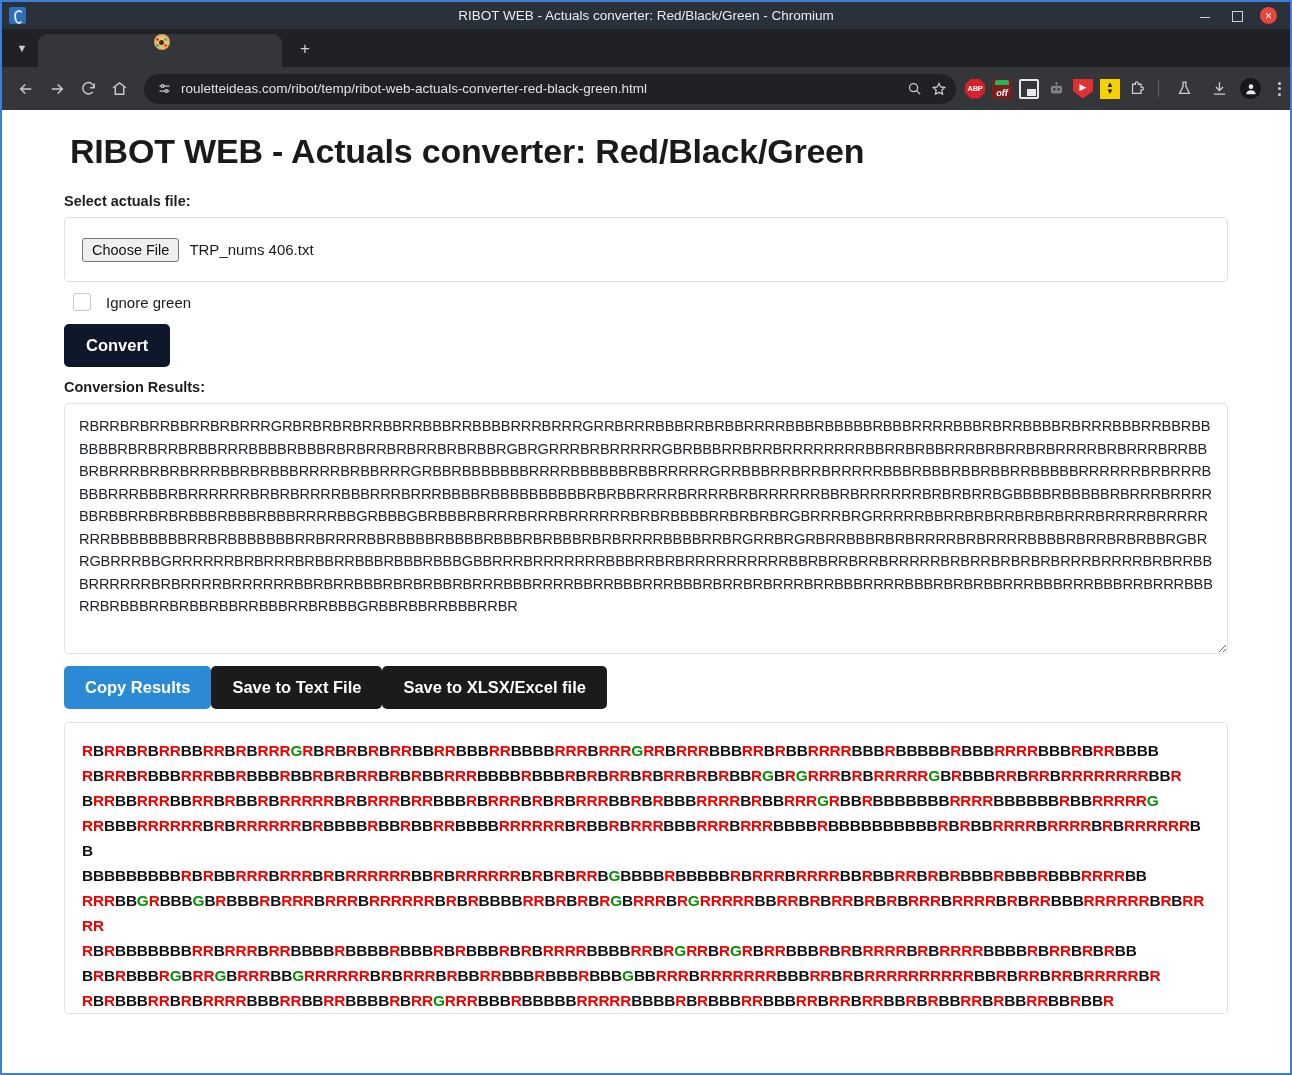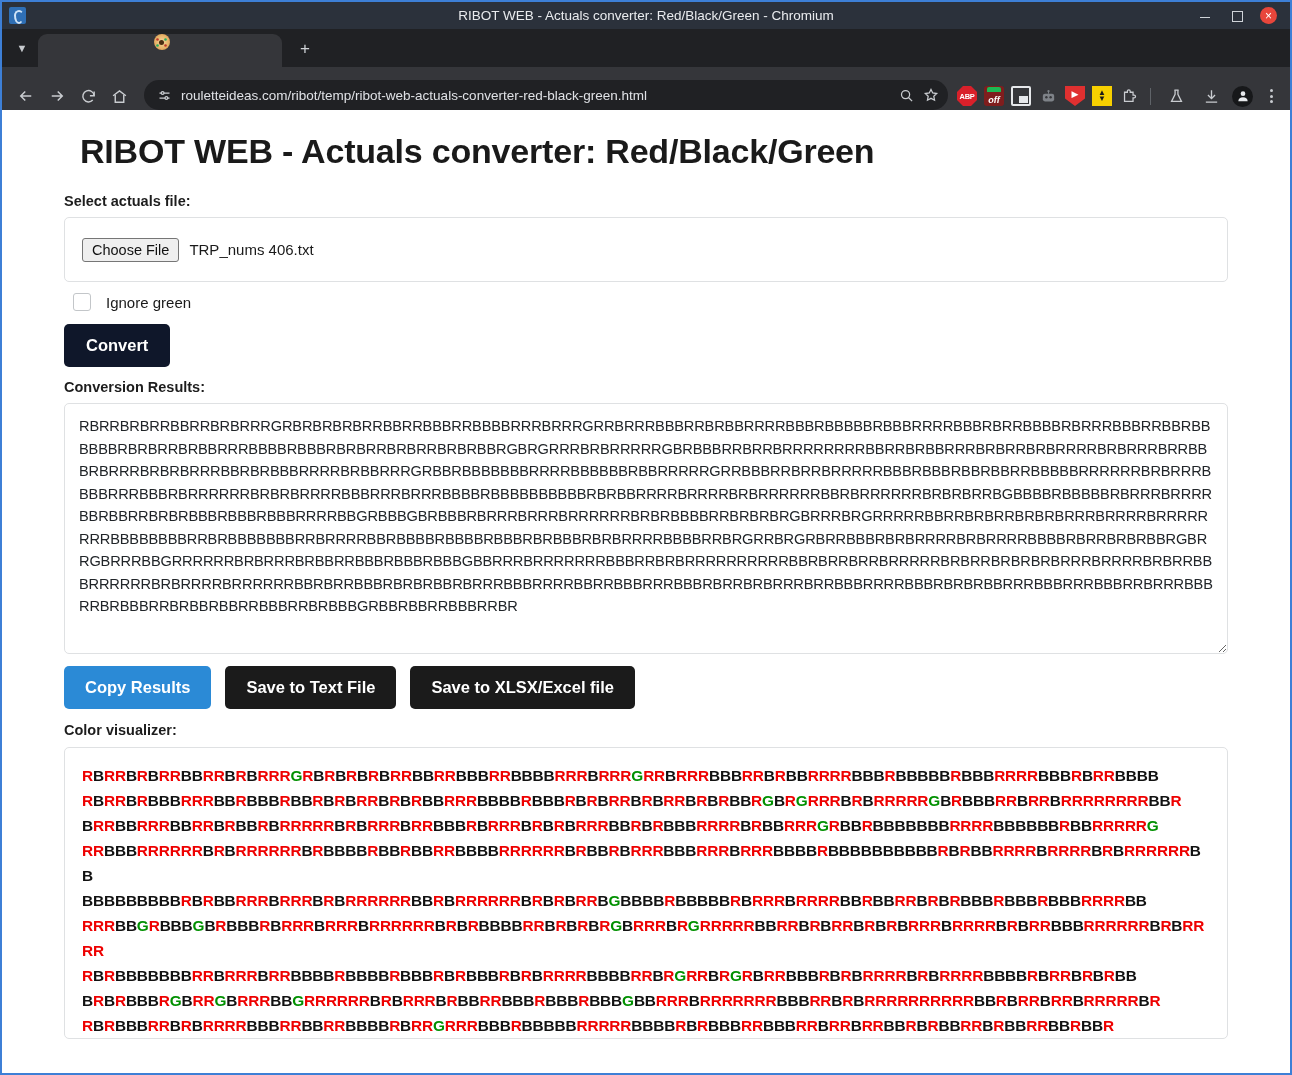--- a/index.html
+++ b/index.html
@@ -106,22 +106,22 @@
   #new-tab {
     width: 28px; height: 28px; margin: 0 0 4px 9px;
     display: flex; align-items: center; justify-content: center;
     color: #d0d3d7; font-size: 17px; border-radius: 50%;
   }
 
   
   #toolbar {
     height: 43px; flex: 0 0 43px;
     background: #35363a;
-    display: flex; align-items: flex-end;
-    padding: 0 8px 0 10px; gap: 3px;
+    display: flex; align-items: center;
+    padding: 0 0 0 10px; gap: 3px;
   }
   .tb-btn {
     width: 28px; height: 28px; flex: 0 0 28px;
     display: flex; align-items: center; justify-content: center;
     color: #c9ccd0; border-radius: 50%;
   }
   .tb-btn svg { display: block; }
   #omnibox {
     flex: 1 1 auto; height: 30px; margin: 0 6px 0 8px;
     background: #202124; border-radius: 16px;
@@ -185,21 +185,21 @@
   
   #viewport {
     flex: 1 1 auto; background: #ffffff; overflow: hidden;
     padding: 0 16px 0 16px; position: relative;
   }
   #page {
     padding: 12px 46px 0 46px; height: 100%;
   }
   h1#page-title {
     font-size: 34px; font-weight: bold; color: #1a1a1a;
-    margin: 10px 0 22px 16px; letter-spacing: -0.2px;
+    margin: 10px 0 22px 6px; letter-spacing: -0.2px;
   }
   .field-label {
     font-size: 14.5px; font-weight: bold; color: #1d1d1d;
     margin-bottom: 8px;
   }
   #file-row {
     border: 1px solid #dfe1e3; border-radius: 5px;
     height: 65px; display: flex; align-items: center;
     padding-left: 17px; background: #fff; margin-bottom: 11px;
   }
@@ -224,21 +224,21 @@
   #results-area {
     width: 100%; height: 251px;
     border: 1px solid #dfe1e3; border-radius: 5px;
     background: #fff; color: #212529;
     font-family: "Liberation Sans", sans-serif;
     font-size: 14.6px; line-height: 22.5px;
     padding: 11px 14px; resize: vertical;
     white-space: pre-wrap; word-break: break-all; overflow: hidden;
     letter-spacing: -0.15px;
   }
-  #action-row { display: flex; gap: 14px; margin: 12px 0 13px 0; }
+  #action-row { display: flex; gap: 0; margin: 12px 0 13px 0; }
   .action-btn {
     border: none; border-radius: 5px; color: #fff;
     font-size: 16.5px; font-weight: bold; padding: 12px 21px;
     font-family: "Liberation Sans", sans-serif;
   }
   .action-btn.primary { background: #2b8ad6; }
   .action-btn.dark { background: #1b1b1b; }
   #viz-label { margin-bottom: 9px; }
   #visualizer {
     border: 1px solid #dfe1e3; border-radius: 5px; background: #fff;
@@ -392,21 +392,20 @@
       <div class="field-label" id="results-label">Conversion Results:</div>
 
       <div id="results-area">RBRRBRBRRBBRRBRBRRRGRBRBRBRBRRBBRRBBBRRBBBBRRRBRRRGRRBRRRBBBRRBRBBRRRRBBBRBBBBBRBBBRRRRBBBRBRRBBBBRBRRRBBBRRBBRBBBBBBRBRBRRBRBBRRRBBBBRBBBRBRBRRBRBRRBRBRBBRGBRGRRRBRBRRRRRGBRBBBRRBRRBRRRRRRRRBBRRBRBBRRRBRBRRBRBRRRRBRBRRRBRRBBBRBRRRBRBRBRRRBBRBRBBBRRRRBRBBRRRGRBBRBBBBBBBRRRRBBBBBBRBBRRRRRGRRBBBRRBRRBRRRRRBBBRBBBRBBRBBRRBBBBBRRRRRRBRBRRRBBBBRRRBBBRBRRRRRRBRBRBRRRRBBBRRRBRRRBBBBRBBBBBBBBBBRBRBBRRRRBRRRRBRBRRRRRRBBRBRRRRRRBRBRBRRBGBBBBRBBBBBRBRRRBRRRRBBRBBRRBRBRBBBRBBBRBBBRRRRBBGRBBBGBRBBBRBRRRBRRRBRRRRRRBRBRBBBBRRBRBRBRGBRRRBRGRRRRRBBRRBRBRRBRBRBRRRBRRRRBRRRRRRRRBBBBBBBBRRBRBBBBBBBRRBRRRRBBRBBBBRBBBBRBBBRBRBBBRBRBRRRRBBBBRRBRGRRBRGRBRRBBBRBRBRRRRBRBRRRRBBBBRBRRBRBRBBRGBRRGBRRRBBGRRRRRRBRBRRRBRBBRRBBBRBBBRBBBGBBRRRBRRRRRRRBBBRRBRBRRRRRRRRRRBBRBRRBRRBRRRRRBRBRRBRBRBRBRRRBRRRRBRBRRBBBRRRRRRBRBRRRRBRRRRRRBBRBRRBBBRBRBRBBRBRRRBBBRRRRBBRRBBBRRRBBBRBRRBRBRRRBRRBBBRRRRBBBRBRBRBBRRRBBBRRRBBBRRBRRRBBBRRBRBBBRRBRBBRBBRRBBBRRBRBBBGRBBRBBRRBBBRRBR</div>
 
       <div id="action-row">
         <button class="action-btn primary">Copy Results</button>
         <button class="action-btn dark">Save to Text File</button>
         <button class="action-btn dark">Save to XLSX/Excel file</button>
       </div>
 
-      <div class="field-label" id="viz-label">Color visualizer:</div>
 
       <div id="visualizer">
         <div id="viz-content">
             <div><span class="r">R</span><span class="b">B</span><span class="r">R</span><span class="r">R</span><span class="b">B</span><span class="r">R</span><span class="b">B</span><span class="r">R</span><span class="r">R</span><span class="b">B</span><span class="b">B</span><span class="r">R</span><span class="r">R</span><span class="b">B</span><span class="r">R</span><span class="b">B</span><span class="r">R</span><span class="r">R</span><span class="r">R</span><span class="g">G</span><span class="r">R</span><span class="b">B</span><span class="r">R</span><span class="b">B</span><span class="r">R</span><span class="b">B</span><span class="r">R</span><span class="b">B</span><span class="r">R</span><span class="r">R</span><span class="b">B</span><span class="b">B</span><span class="r">R</span><span class="r">R</span><span class="b">B</span><span class="b">B</span><span class="b">B</span><span class="r">R</span><span class="r">R</span><span class="b">B</span><span class="b">B</span><span class="b">B</span><span class="b">B</span><span class="r">R</span><span class="r">R</span><span class="r">R</span><span class="b">B</span><span class="r">R</span><span class="r">R</span><span class="r">R</span><span class="g">G</span><span class="r">R</span><span class="r">R</span><span class="b">B</span><span class="r">R</span><span class="r">R</span><span class="r">R</span><span class="b">B</span><span class="b">B</span><span class="b">B</span><span class="r">R</span><span class="r">R</span><span class="b">B</span><span class="r">R</span><span class="b">B</span><span class="b">B</span><span class="r">R</span><span class="r">R</span><span class="r">R</span><span class="r">R</span><span class="b">B</span><span class="b">B</span><span class="b">B</span><span class="r">R</span><span class="b">B</span><span class="b">B</span><span class="b">B</span><span class="b">B</span><span class="b">B</span><span class="r">R</span><span class="b">B</span><span class="b">B</span><span class="b">B</span><span class="r">R</span><span class="r">R</span><span class="r">R</span><span class="r">R</span><span class="b">B</span><span class="b">B</span><span class="b">B</span><span class="r">R</span><span class="b">B</span><span class="r">R</span><span class="r">R</span><span class="b">B</span><span class="b">B</span><span class="b">B</span><span class="b">B</span></div>
             <div><span class="r">R</span><span class="b">B</span><span class="r">R</span><span class="r">R</span><span class="b">B</span><span class="r">R</span><span class="b">B</span><span class="b">B</span><span class="b">B</span><span class="r">R</span><span class="r">R</span><span class="r">R</span><span class="b">B</span><span class="b">B</span><span class="r">R</span><span class="b">B</span><span class="b">B</span><span class="b">B</span><span class="r">R</span><span class="b">B</span><span class="b">B</span><span class="r">R</span><span class="b">B</span><span class="r">R</span><span class="b">B</span><span class="r">R</span><span class="r">R</span><span class="b">B</span><span class="r">R</span><span class="b">B</span><span class="r">R</span><span class="b">B</span><span class="b">B</span><span class="r">R</span><span class="r">R</span><span class="r">R</span><span class="b">B</span><span class="b">B</span><span class="b">B</span><span class="b">B</span><span class="r">R</span><span class="b">B</span><span class="b">B</span><span class="b">B</span><span class="r">R</span><span class="b">B</span><span class="r">R</span><span class="b">B</span><span class="r">R</span><span class="r">R</span><span class="b">B</span><span class="r">R</span><span class="b">B</span><span class="r">R</span><span class="r">R</span><span class="b">B</span><span class="r">R</span><span class="b">B</span><span class="r">R</span><span class="b">B</span><span class="b">B</span><span class="r">R</span><span class="g">G</span><span class="b">B</span><span class="r">R</span><span class="g">G</span><span class="r">R</span><span class="r">R</span><span class="r">R</span><span class="b">B</span><span class="r">R</span><span class="b">B</span><span class="r">R</span><span class="r">R</span><span class="r">R</span><span class="r">R</span><span class="r">R</span><span class="g">G</span><span class="b">B</span><span class="r">R</span><span class="b">B</span><span class="b">B</span><span class="b">B</span><span class="r">R</span><span class="r">R</span><span class="b">B</span><span class="r">R</span><span class="r">R</span><span class="b">B</span><span class="r">R</span><span class="r">R</span><span class="r">R</span><span class="r">R</span><span class="r">R</span><span class="r">R</span><span class="r">R</span><span class="r">R</span><span class="b">B</span><span class="b">B</span><span class="r">R</span></div>
             <div><span class="b">B</span><span class="r">R</span><span class="r">R</span><span class="b">B</span><span class="b">B</span><span class="r">R</span><span class="r">R</span><span class="r">R</span><span class="b">B</span><span class="b">B</span><span class="r">R</span><span class="r">R</span><span class="b">B</span><span class="r">R</span><span class="b">B</span><span class="b">B</span><span class="r">R</span><span class="b">B</span><span class="r">R</span><span class="r">R</span><span class="r">R</span><span class="r">R</span><span class="r">R</span><span class="b">B</span><span class="r">R</span><span class="b">B</span><span class="r">R</span><span class="r">R</span><span class="r">R</span><span class="b">B</span><span class="r">R</span><span class="r">R</span><span class="b">B</span><span class="b">B</span><span class="b">B</span><span class="r">R</span><span class="b">B</span><span class="r">R</span><span class="r">R</span><span class="r">R</span><span class="b">B</span><span class="r">R</span><span class="b">B</span><span class="r">R</span><span class="b">B</span><span class="r">R</span><span class="r">R</span><span class="r">R</span><span class="b">B</span><span class="b">B</span><span class="r">R</span><span class="b">B</span><span class="r">R</span><span class="b">B</span><span class="b">B</span><span class="b">B</span><span class="r">R</span><span class="r">R</span><span class="r">R</span><span class="r">R</span><span class="b">B</span><span class="r">R</span><span class="b">B</span><span class="b">B</span><span class="r">R</span><span class="r">R</span><span class="r">R</span><span class="g">G</span><span class="r">R</span><span class="b">B</span><span class="b">B</span><span class="r">R</span><span class="b">B</span><span class="b">B</span><span class="b">B</span><span class="b">B</span><span class="b">B</span><span class="b">B</span><span class="b">B</span><span class="r">R</span><span class="r">R</span><span class="r">R</span><span class="r">R</span><span class="b">B</span><span class="b">B</span><span class="b">B</span><span class="b">B</span><span class="b">B</span><span class="b">B</span><span class="r">R</span><span class="b">B</span><span class="b">B</span><span class="r">R</span><span class="r">R</span><span class="r">R</span><span class="r">R</span><span class="r">R</span><span class="g">G</span></div>
             <div><span class="r">R</span><span class="r">R</span><span class="b">B</span><span class="b">B</span><span class="b">B</span><span class="r">R</span><span class="r">R</span><span class="r">R</span><span class="r">R</span><span class="r">R</span><span class="r">R</span><span class="b">B</span><span class="r">R</span><span class="b">B</span><span class="r">R</span><span class="r">R</span><span class="r">R</span><span class="r">R</span><span class="r">R</span><span class="r">R</span><span class="b">B</span><span class="r">R</span><span class="b">B</span><span class="b">B</span><span class="b">B</span><span class="b">B</span><span class="r">R</span><span class="b">B</span><span class="b">B</span><span class="r">R</span><span class="b">B</span><span class="b">B</span><span class="r">R</span><span class="r">R</span><span class="b">B</span><span class="b">B</span><span class="b">B</span><span class="b">B</span><span class="r">R</span><span class="r">R</span><span class="r">R</span><span class="r">R</span><span class="r">R</span><span class="r">R</span><span class="b">B</span><span class="r">R</span><span class="b">B</span><span class="b">B</span><span class="r">R</span><span class="b">B</span><span class="r">R</span><span class="r">R</span><span class="r">R</span><span class="b">B</span><span class="b">B</span><span class="b">B</span><span class="r">R</span><span class="r">R</span><span class="r">R</span><span class="b">B</span><span class="r">R</span><span class="r">R</span><span class="r">R</span><span class="b">B</span><span class="b">B</span><span class="b">B</span><span class="b">B</span><span class="r">R</span><span class="b">B</span><span class="b">B</span><span class="b">B</span><span class="b">B</span><span class="b">B</span><span class="b">B</span><span class="b">B</span><span class="b">B</span><span class="b">B</span><span class="b">B</span><span class="r">R</span><span class="b">B</span><span class="r">R</span><span class="b">B</span><span class="b">B</span><span class="r">R</span><span class="r">R</span><span class="r">R</span><span class="r">R</span><span class="b">B</span><span class="r">R</span><span class="r">R</span><span class="r">R</span><span class="r">R</span><span class="b">B</span><span class="r">R</span><span class="b">B</span><span class="r">R</span><span class="r">R</span><span class="r">R</span><span class="r">R</span><span class="r">R</span><span class="r">R</span><span class="b">B</span><span class="b">B</span></div>
             <div><span class="b">B</span><span class="b">B</span><span class="b">B</span><span class="b">B</span><span class="b">B</span><span class="b">B</span><span class="b">B</span><span class="b">B</span><span class="b">B</span><span class="r">R</span><span class="b">B</span><span class="r">R</span><span class="b">B</span><span class="b">B</span><span class="r">R</span><span class="r">R</span><span class="r">R</span><span class="b">B</span><span class="r">R</span><span class="r">R</span><span class="r">R</span><span class="b">B</span><span class="r">R</span><span class="b">B</span><span class="r">R</span><span class="r">R</span><span class="r">R</span><span class="r">R</span><span class="r">R</span><span class="r">R</span><span class="b">B</span><span class="b">B</span><span class="r">R</span><span class="b">B</span><span class="r">R</span><span class="r">R</span><span class="r">R</span><span class="r">R</span><span class="r">R</span><span class="r">R</span><span class="b">B</span><span class="r">R</span><span class="b">B</span><span class="r">R</span><span class="b">B</span><span class="r">R</span><span class="r">R</span><span class="b">B</span><span class="g">G</span><span class="b">B</span><span class="b">B</span><span class="b">B</span><span class="b">B</span><span class="r">R</span><span class="b">B</span><span class="b">B</span><span class="b">B</span><span class="b">B</span><span class="b">B</span><span class="r">R</span><span class="b">B</span><span class="r">R</span><span class="r">R</span><span class="r">R</span><span class="b">B</span><span class="r">R</span><span class="r">R</span><span class="r">R</span><span class="r">R</span><span class="b">B</span><span class="b">B</span><span class="r">R</span><span class="b">B</span><span class="b">B</span><span class="r">R</span><span class="r">R</span><span class="b">B</span><span class="r">R</span><span class="b">B</span><span class="r">R</span><span class="b">B</span><span class="b">B</span><span class="b">B</span><span class="r">R</span><span class="b">B</span><span class="b">B</span><span class="b">B</span><span class="r">R</span><span class="b">B</span><span class="b">B</span><span class="b">B</span><span class="r">R</span><span class="r">R</span><span class="r">R</span><span class="r">R</span><span class="b">B</span><span class="b">B</span></div>
             <div><span class="r">R</span><span class="r">R</span><span class="r">R</span><span class="b">B</span><span class="b">B</span><span class="g">G</span><span class="r">R</span><span class="b">B</span><span class="b">B</span><span class="b">B</span><span class="g">G</span><span class="b">B</span><span class="r">R</span><span class="b">B</span><span class="b">B</span><span class="b">B</span><span class="r">R</span><span class="b">B</span><span class="r">R</span><span class="r">R</span><span class="r">R</span><span class="b">B</span><span class="r">R</span><span class="r">R</span><span class="r">R</span><span class="b">B</span><span class="r">R</span><span class="r">R</span><span class="r">R</span><span class="r">R</span><span class="r">R</span><span class="r">R</span><span class="b">B</span><span class="r">R</span><span class="b">B</span><span class="r">R</span><span class="b">B</span><span class="b">B</span><span class="b">B</span><span class="b">B</span><span class="r">R</span><span class="r">R</span><span class="b">B</span><span class="r">R</span><span class="b">B</span><span class="r">R</span><span class="b">B</span><span class="r">R</span><span class="g">G</span><span class="b">B</span><span class="r">R</span><span class="r">R</span><span class="r">R</span><span class="b">B</span><span class="r">R</span><span class="g">G</span><span class="r">R</span><span class="r">R</span><span class="r">R</span><span class="r">R</span><span class="r">R</span><span class="b">B</span><span class="b">B</span><span class="r">R</span><span class="r">R</span><span class="b">B</span><span class="r">R</span><span class="b">B</span><span class="r">R</span><span class="r">R</span><span class="b">B</span><span class="r">R</span><span class="b">B</span><span class="r">R</span><span class="b">B</span><span class="r">R</span><span class="r">R</span><span class="r">R</span><span class="b">B</span><span class="r">R</span><span class="r">R</span><span class="r">R</span><span class="r">R</span><span class="b">B</span><span class="r">R</span><span class="b">B</span><span class="r">R</span><span class="r">R</span><span class="b">B</span><span class="b">B</span><span class="b">B</span><span class="r">R</span><span class="r">R</span><span class="r">R</span><span class="r">R</span><span class="r">R</span><span class="r">R</span><span class="b">B</span><span class="r">R</span><span class="b">B</span><span class="r">R</span><span class="r">R</span><span class="r">R</span><span class="r">R</span></div>
             <div><span class="r">R</span><span class="b">B</span><span class="r">R</span><span class="b">B</span><span class="b">B</span><span class="b">B</span><span class="b">B</span><span class="b">B</span><span class="b">B</span><span class="b">B</span><span class="r">R</span><span class="r">R</span><span class="b">B</span><span class="r">R</span><span class="r">R</span><span class="r">R</span><span class="b">B</span><span class="r">R</span><span class="r">R</span><span class="b">B</span><span class="b">B</span><span class="b">B</span><span class="b">B</span><span class="r">R</span><span class="b">B</span><span class="b">B</span><span class="b">B</span><span class="b">B</span><span class="r">R</span><span class="b">B</span><span class="b">B</span><span class="b">B</span><span class="r">R</span><span class="b">B</span><span class="r">R</span><span class="b">B</span><span class="b">B</span><span class="b">B</span><span class="r">R</span><span class="b">B</span><span class="r">R</span><span class="b">B</span><span class="r">R</span><span class="r">R</span><span class="r">R</span><span class="r">R</span><span class="b">B</span><span class="b">B</span><span class="b">B</span><span class="b">B</span><span class="r">R</span><span class="r">R</span><span class="b">B</span><span class="r">R</span><span class="g">G</span><span class="r">R</span><span class="r">R</span><span class="b">B</span><span class="r">R</span><span class="g">G</span><span class="r">R</span><span class="b">B</span><span class="r">R</span><span class="r">R</span><span class="b">B</span><span class="b">B</span><span class="b">B</span><span class="r">R</span><span class="b">B</span><span class="r">R</span><span class="b">B</span><span class="r">R</span><span class="r">R</span><span class="r">R</span><span class="r">R</span><span class="b">B</span><span class="r">R</span><span class="b">B</span><span class="r">R</span><span class="r">R</span><span class="r">R</span><span class="r">R</span><span class="b">B</span><span class="b">B</span><span class="b">B</span><span class="b">B</span><span class="r">R</span><span class="b">B</span><span class="r">R</span><span class="r">R</span><span class="b">B</span><span class="r">R</span><span class="b">B</span><span class="r">R</span><span class="b">B</span><span class="b">B</span></div>

